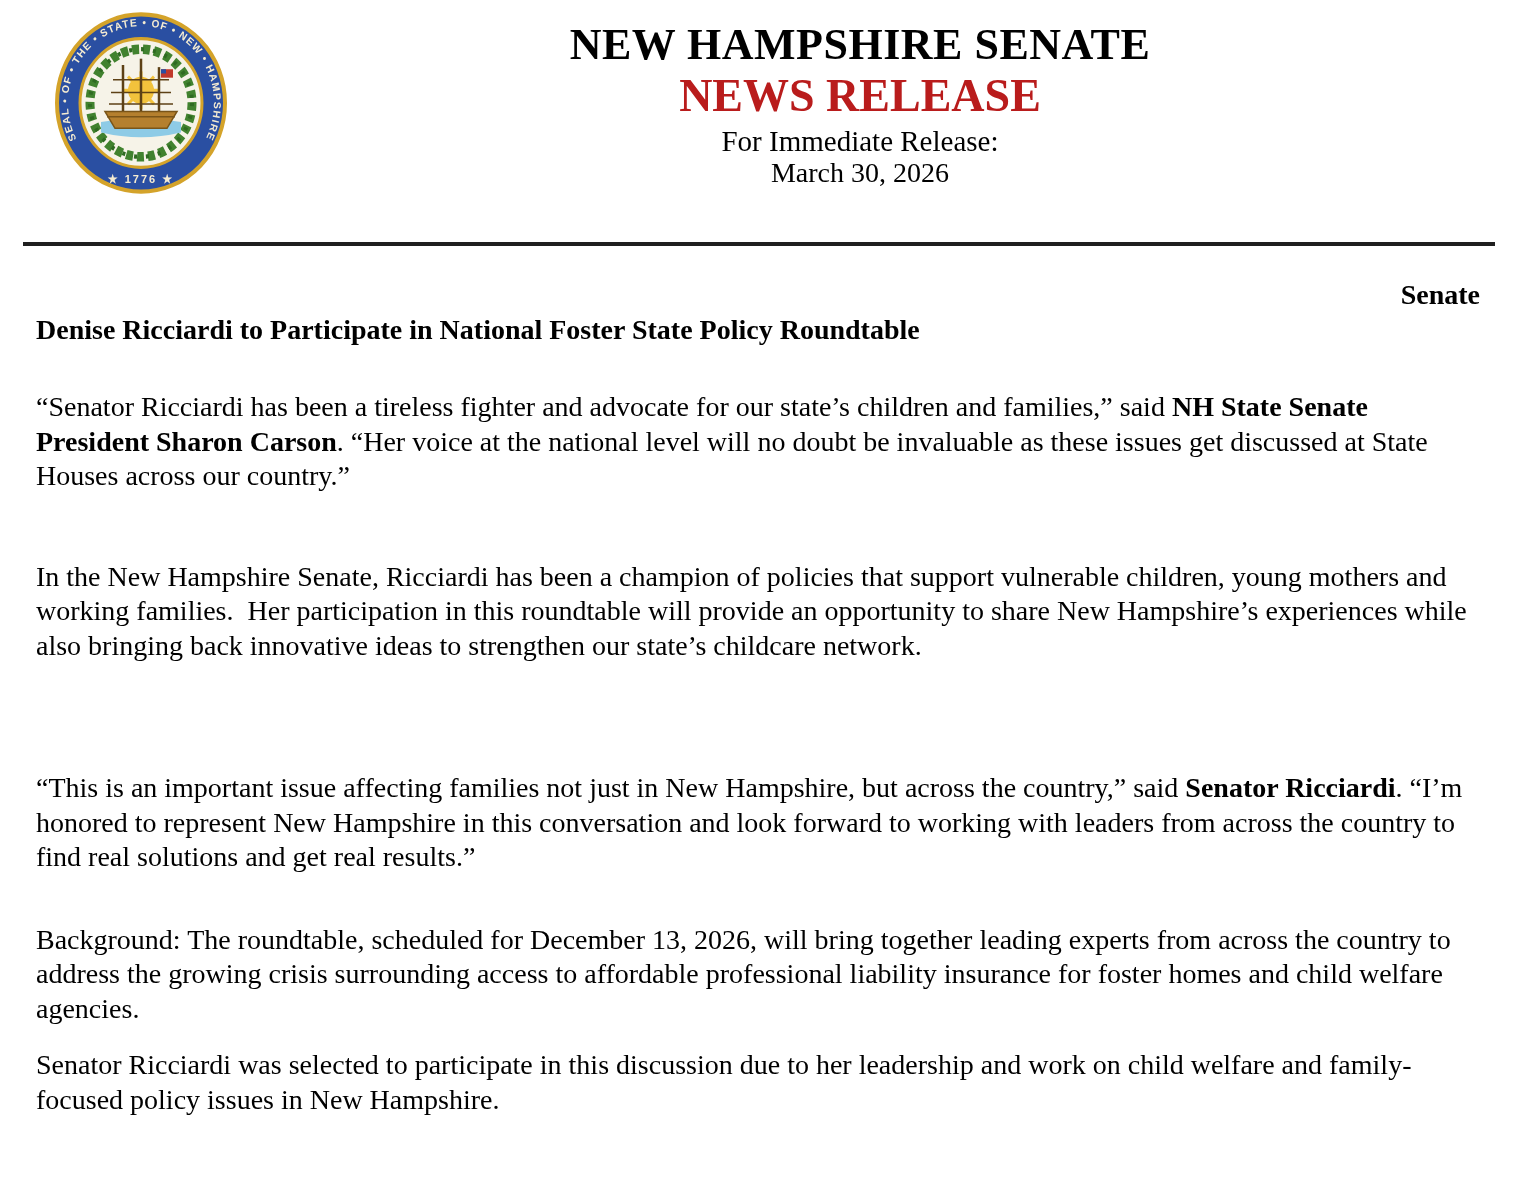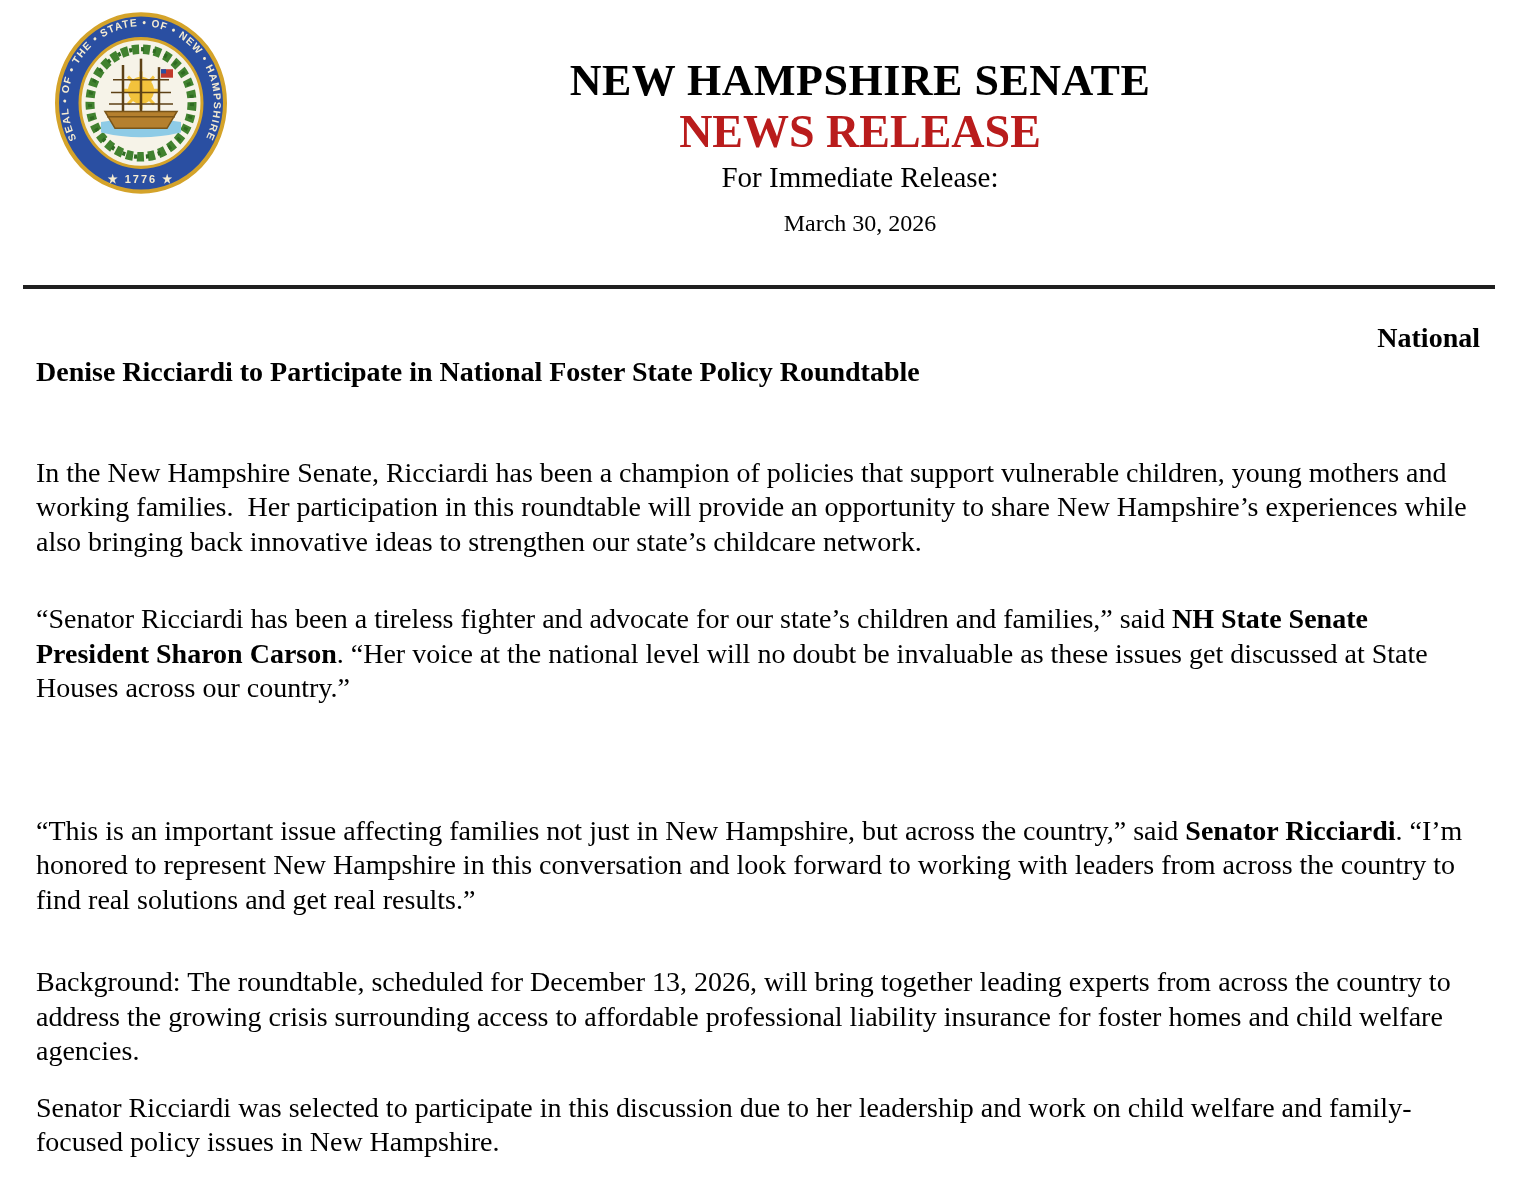--- a/index.html
+++ b/index.html
@@ -31,38 +31,37 @@
   .header-text {
     flex: 1;
     text-align: center;
     padding-top: 10px;
   }
   .org-title {
     font-size: 44px;
     font-weight: bold;
     line-height: 1.05;
     letter-spacing: 0.5px;
-    margin-top: 36px;
   }
   .release-type {
     font-size: 46px;
     font-weight: bold;
     line-height: 1.05;
     margin-top: 4px;
   }
   .release-line {
     font-size: 29px;
     line-height: 1.1;
     margin-top: 6px;
     text-align: center;
   }
   .date-line {
-    font-size: 24px;
+    font-size: 28px;
     line-height: 1.1;
-    margin-top: 16px;
+    margin-top: 0;
   }
   .rule {
     border: none;
     border-top: 4px solid #1f1f1f;
     margin: 48px 23px 0 23px;
   }
   .content {
     padding: 0 38px 0 36px;
     font-size: 28px;
     line-height: 34.5px;
@@ -159,25 +158,25 @@
       <div class="release-line">For Immediate Release:</div>
       <div class="date-line">March 30, 2026</div>
     </div>
 
   </div>
 
   <hr class="rule">
 
   <div class="content">
     <div class="headline">
-      <div class="headline-line1">National</div>
+      <div class="headline-line1">Senate</div>
       <div class="headline-line2">Denise Ricciardi to Participate in National Foster State Policy Roundtable</div>
     </div>
     <div id="paragraphs">
+        <p class="para p2"><span>“Senator Ricciardi has been a tireless fighter and advocate for our state’s children and families,” said </span><strong>NH State Senate President Sharon Carson</strong><span>. “Her voice at the national level will no doubt be invaluable as these issues get discussed at State Houses across our country.”</span></p>
         <p class="para p3"><span>In the New Hampshire Senate, Ricciardi has been a champion of policies that support vulnerable children, young mothers and working families.  Her participation in this roundtable will provide an opportunity to share New Hampshire’s experiences while also bringing back innovative ideas to strengthen our state’s childcare network.</span></p>
-        <p class="para p2"><span>“Senator Ricciardi has been a tireless fighter and advocate for our state’s children and families,” said </span><strong>NH State Senate President Sharon Carson</strong><span>. “Her voice at the national level will no doubt be invaluable as these issues get discussed at State Houses across our country.”</span></p>
         <p class="para p4"><span>“This is an important issue affecting families not just in New Hampshire, but across the country,” said </span><strong>Senator Ricciardi</strong><span>. “I’m honored to represent New Hampshire in this conversation and look forward to working with leaders from across the country to find real solutions and get real results.”</span></p>
         <p class="para p5"><span>Background: The roundtable, scheduled for December 13, 2026, will bring together leading experts from across the country to address the growing crisis surrounding access to affordable professional liability insurance for foster homes and child welfare agencies.</span></p>
         <p class="para p6"><span>Senator Ricciardi was selected to participate in this discussion due to her leadership and work on child welfare and family-focused policy issues in New Hampshire.</span></p>
       </div>
   </div>
 
 </div>
 
 </body></html>

